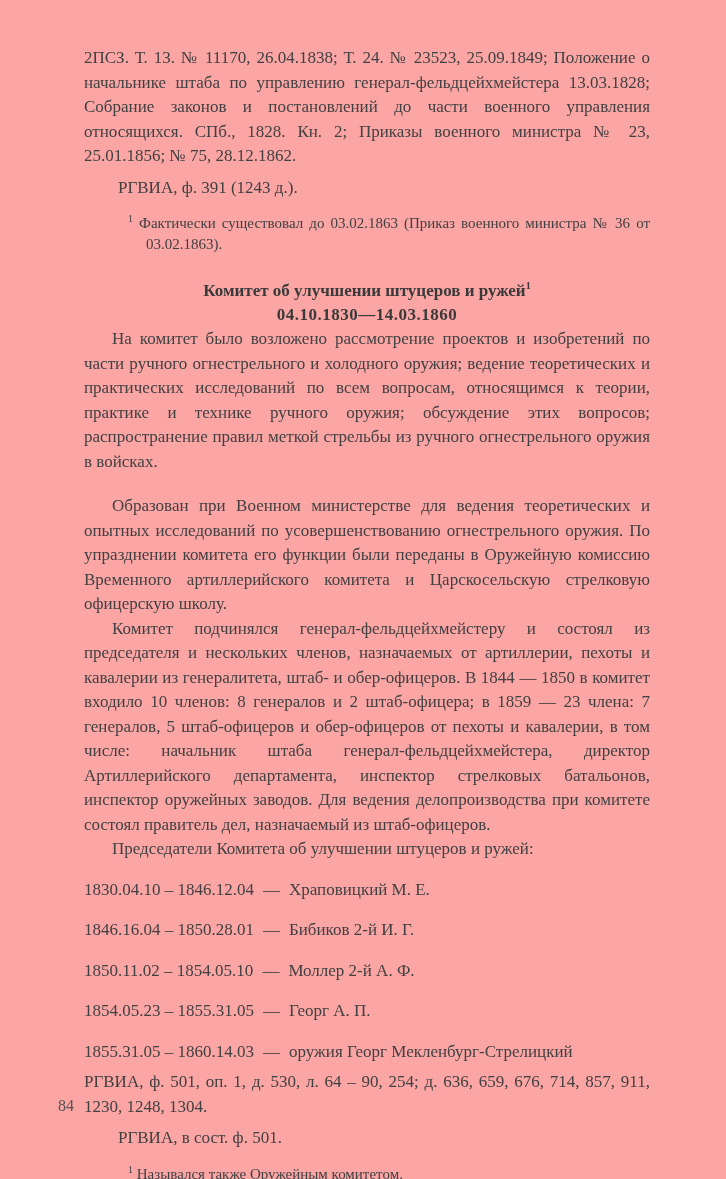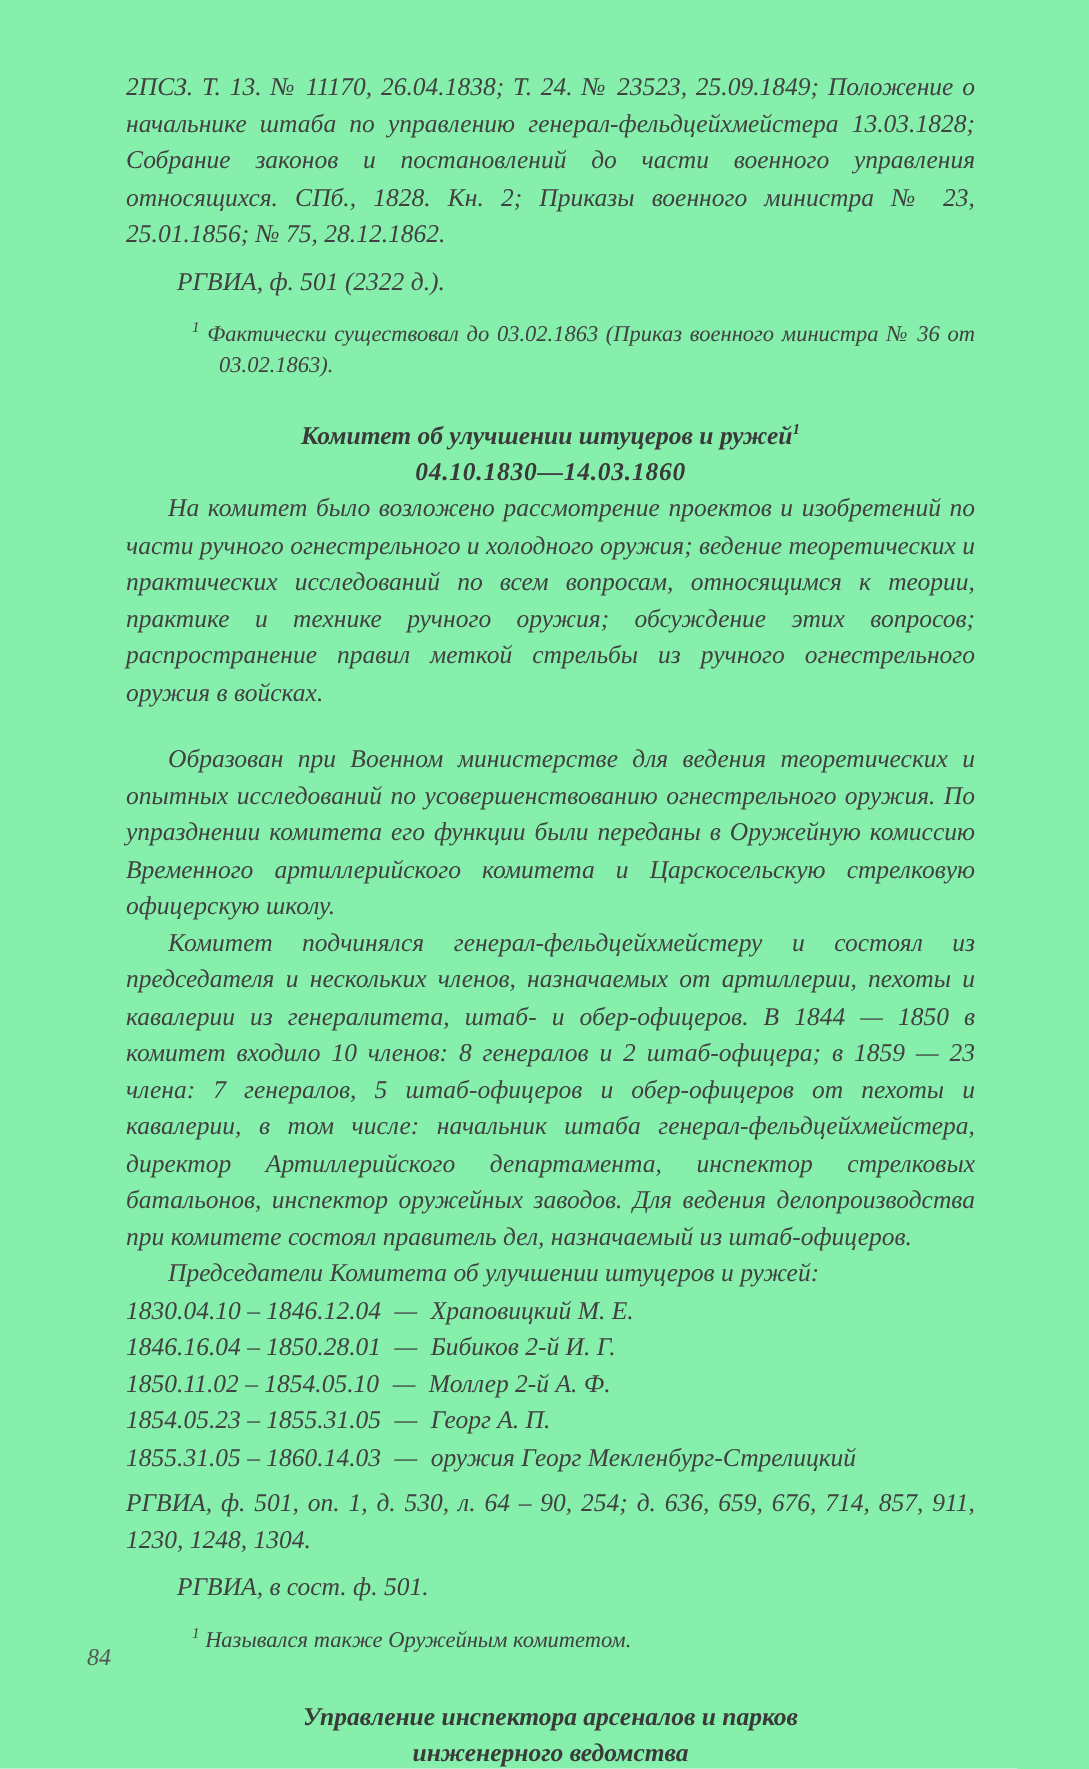--- a/index.html
+++ b/index.html
@@ -5,29 +5,28 @@
   html, body {
     margin: 0;
     padding: 0;
     background: #e9e9e9;
   }
   .page {
     position: relative;
     width: 726px;
     height: 1179px;
     margin: 0 auto;
-    background: #86efac;
+    background: #fca5a5;
     box-sizing: border-box;
     padding: 46px 76px 0 84px;
     font-family: "Liberation Serif", "DejaVu Serif", serif;
     color: #414141;
     font-size: 17px;
     line-height: 24.5px;
     overflow: hidden;
-    font-style: italic;
   }
   p { margin: 0; }
   .just { text-align: justify; }
   .indent { text-indent: 28px; }
   .archive-ref {
     margin-top: 7px;
     text-indent: 34px;
   }
   .footnote {
     margin-top: 13px;
@@ -48,39 +47,40 @@
     text-align: center;
     font-weight: bold;
     color: #3a3a3a;
     margin-top: 24px;
     line-height: 24px;
   }
   .heading .dates { letter-spacing: 0.5px; }
   .body-start { margin-top: 20px; }
   .chairman-row {
     white-space: nowrap;
+    margin-top: 16px;
   }
   .chairman-row .sep { padding: 0 9px; }
   .fond-block { margin-top: 6px; }
   .page-number {
     position: absolute;
     left: 58px;
     top: 1094px;
     font-size: 16px;
     color: #555;
   }
 </style>
 </head>
 <body>
 
 <div class="page">
 
   <p class="just">2ПСЗ. Т. 13. № 11170, 26.04.1838; Т. 24. № 23523, 25.09.1849; Положение о начальнике штаба по управлению генерал-фельдцейхмейстера 13.03.1828; Собрание законов и постановлений до части военного управления относящихся. СПб., 1828. Кн. 2; Приказы военного министра № 23, 25.01.1856; № 75, 28.12.1862.</p>
 
-  <p class="archive-ref">РГВИА, ф. 501 (2322 д.).</p>
+  <p class="archive-ref">РГВИА, ф. 391 (1243 д.).</p>
 
   <div class="footnote"><sup>1</sup> <span class="fn-body">Фактически существовал до 03.02.1863 (Приказ военного министра № 36 от 03.02.1863).</span></div>
 
   <div class="heading">
     <div><span>Комитет об улучшении штуцеров и ружей</span><sup>1</sup></div>
     <div class="dates">04.10.1830—14.03.1860</div>
   </div>
 
   <p class="just indent">На комитет было возложено рассмотрение проектов и изобретений по части ручного огнестрельного и холодного оружия; ведение теоретических и практических исследований по всем вопросам, относящимся к теории, практике и технике ручного оружия; обсуждение этих вопросов; распространение правил меткой стрельбы из ручного огнестрельного оружия в войсках.</p>
   <p class="just indent body-start">Образован при Военном министерстве для ведения теоретических и опытных исследований по усовершенствованию огнестрельного оружия. По упразднении комитета его функции были переданы в Оружейную комиссию Временного артиллерийского комитета и Царскосельскую стрелковую офицерскую школу.</p>

